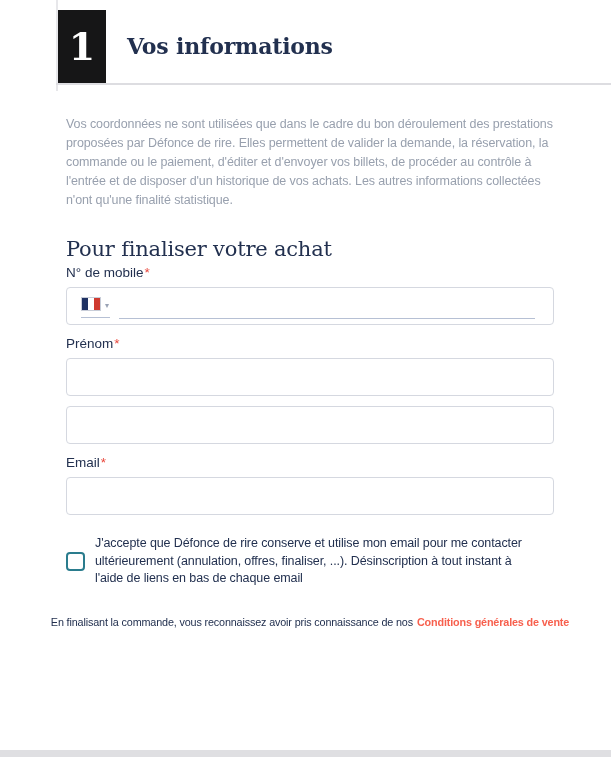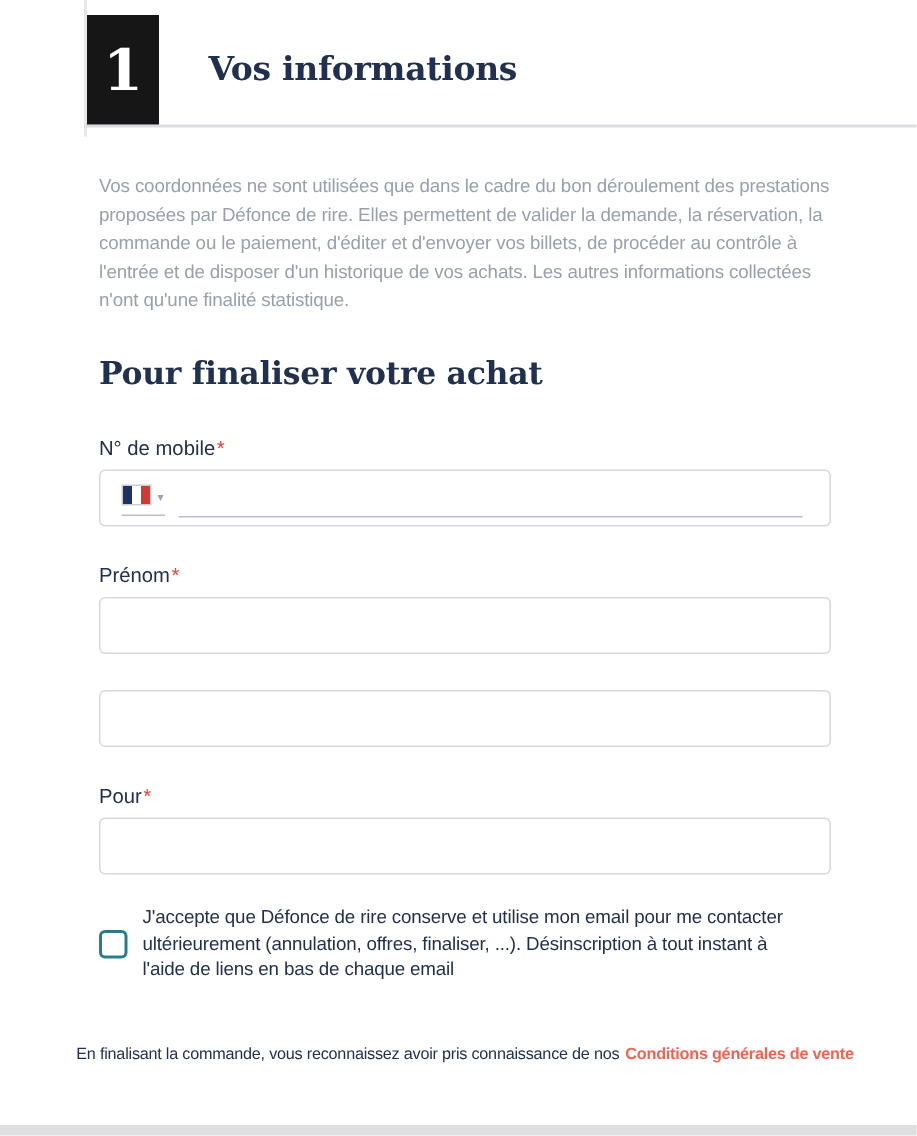--- a/index.html
+++ b/index.html
@@ -24,47 +24,47 @@
   }
 
   
   .step-box {
     position: absolute; left: 58px; top: 10px; width: 48px; height: 73px;
     background: #161617; color: #ffffff;
     display: flex; align-items: center; justify-content: center;
     font-family: "DejaVu Serif", serif; font-weight: bold; font-size: 38px;
   }
   .step-title {
-    position: absolute; left: 139px; top: 33px;
+    position: absolute; left: 127px; top: 33px;
     font-family: "DejaVu Serif", serif; font-weight: bold; font-size: 22px;
     color: #22304f; letter-spacing: -0.2px;
   }
 
   .content { position: absolute; left: 66px; top: 115px; width: 488px; }
 
   .intro {
     font-size: 12.5px; line-height: 19px; color: #98a0ae;
     letter-spacing: -0.1px; width: 488px;
   }
 
   .section-heading {
     margin-top: 26px;
-    font-family: "DejaVu Serif", serif; font-weight: bold; font-size: 21px;
+    font-family: "DejaVu Serif", serif; font-weight: normal; font-size: 21px;
     color: #22304f; letter-spacing: -0.2px; line-height: 26px;
   }
 
   .field { margin-top: 0; }
   .field-label {
     display: block; font-size: 13.5px; line-height: 18px; color: #22304f;
     margin-bottom: 5px;
   }
   .req { color: #e9463a; margin-left: 1px; }
 
-  .mt-mobile   { margin-top: 28px; }
-  .mt-field    { margin-top: 24px; }
+  .mt-mobile   { margin-top: 2px; }
+  .mt-field    { margin-top: 10px; }
 
   .text-input {
     width: 488px; height: 38px;
     border: 1.5px solid #d5d8e0; border-radius: 4px;
     background: #fff; outline: none;
     font-family: "Liberation Sans", sans-serif; font-size: 14px; color: #22304f;
     padding: 0 10px;
   }
 
   
@@ -105,21 +105,21 @@
     cursor: pointer;
   }
   .consent-label {
     margin-left: 10px; width: 446px;
     font-size: 12.5px; line-height: 17.5px; color: #22304f;
     letter-spacing: -0.1px;
   }
 
   
   .footer-note {
-    margin-top: 41px; width: 488px;
+    margin-top: 28px; width: 488px;
     display: flex; justify-content: center; white-space: nowrap;
     font-size: 10.8px; letter-spacing: -0.15px; color: #22304f;
   }
   .footer-link { color: #f7604e; text-decoration: none; margin-left: 4px; cursor: pointer; font-weight: bold; }
 
   .bottom-bar {
     position: absolute; left: 0; right: 0; bottom: 0; height: 7px;
     background: #dfdfe2;
   }
 </style>
@@ -160,21 +160,21 @@
     <div class="field mt-field">
       <label class="field-label"><span>Prénom</span><span class="req">*</span></label>
       <input class="text-input" type="text" value="" style="">
     </div>
 
     <div class="field mt-field">
       <input class="text-input" type="text" value="" style="">
     </div>
 
     <div class="field mt-field">
-      <label class="field-label"><span>Pour</span><span class="req">*</span></label>
+      <label class="field-label"><span>Email</span><span class="req">*</span></label>
       <input class="text-input" type="text" value="" style="">
     </div>
 
     <div class="consent-row">
       <div class="checkbox"></div>
       <div class="consent-label">J'accepte que Défonce de rire conserve et utilise mon email pour me contacter ultérieurement (annulation, offres, finaliser, ...). Désinscription à tout instant à l'aide de liens en bas de chaque email</div>
     </div>
 
     <div class="footer-note">
       <span>En finalisant la commande, vous reconnaissez avoir pris connaissance de nos</span>

